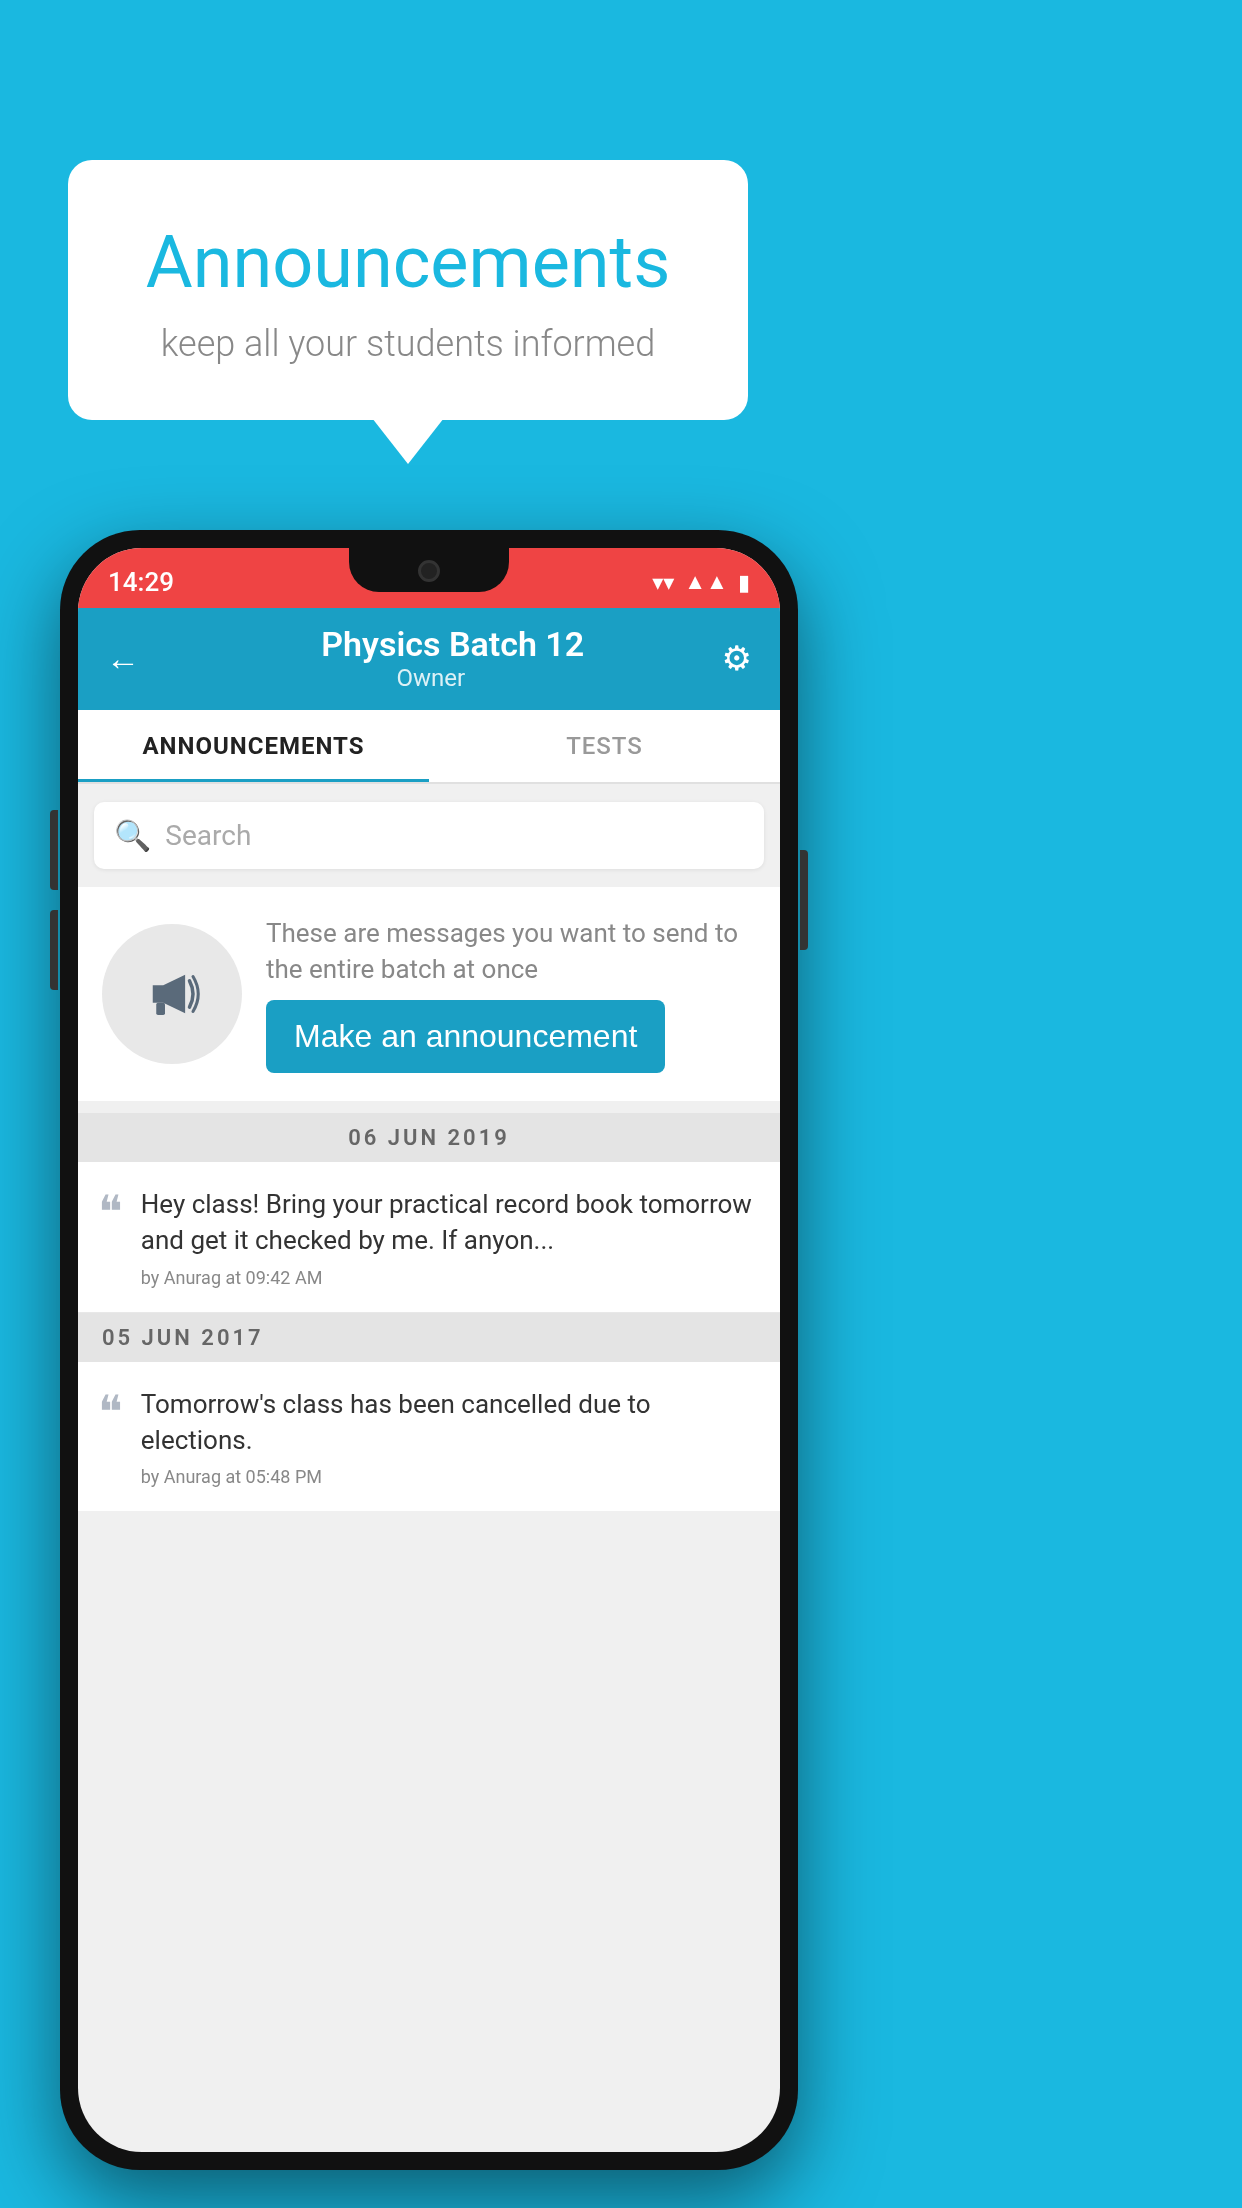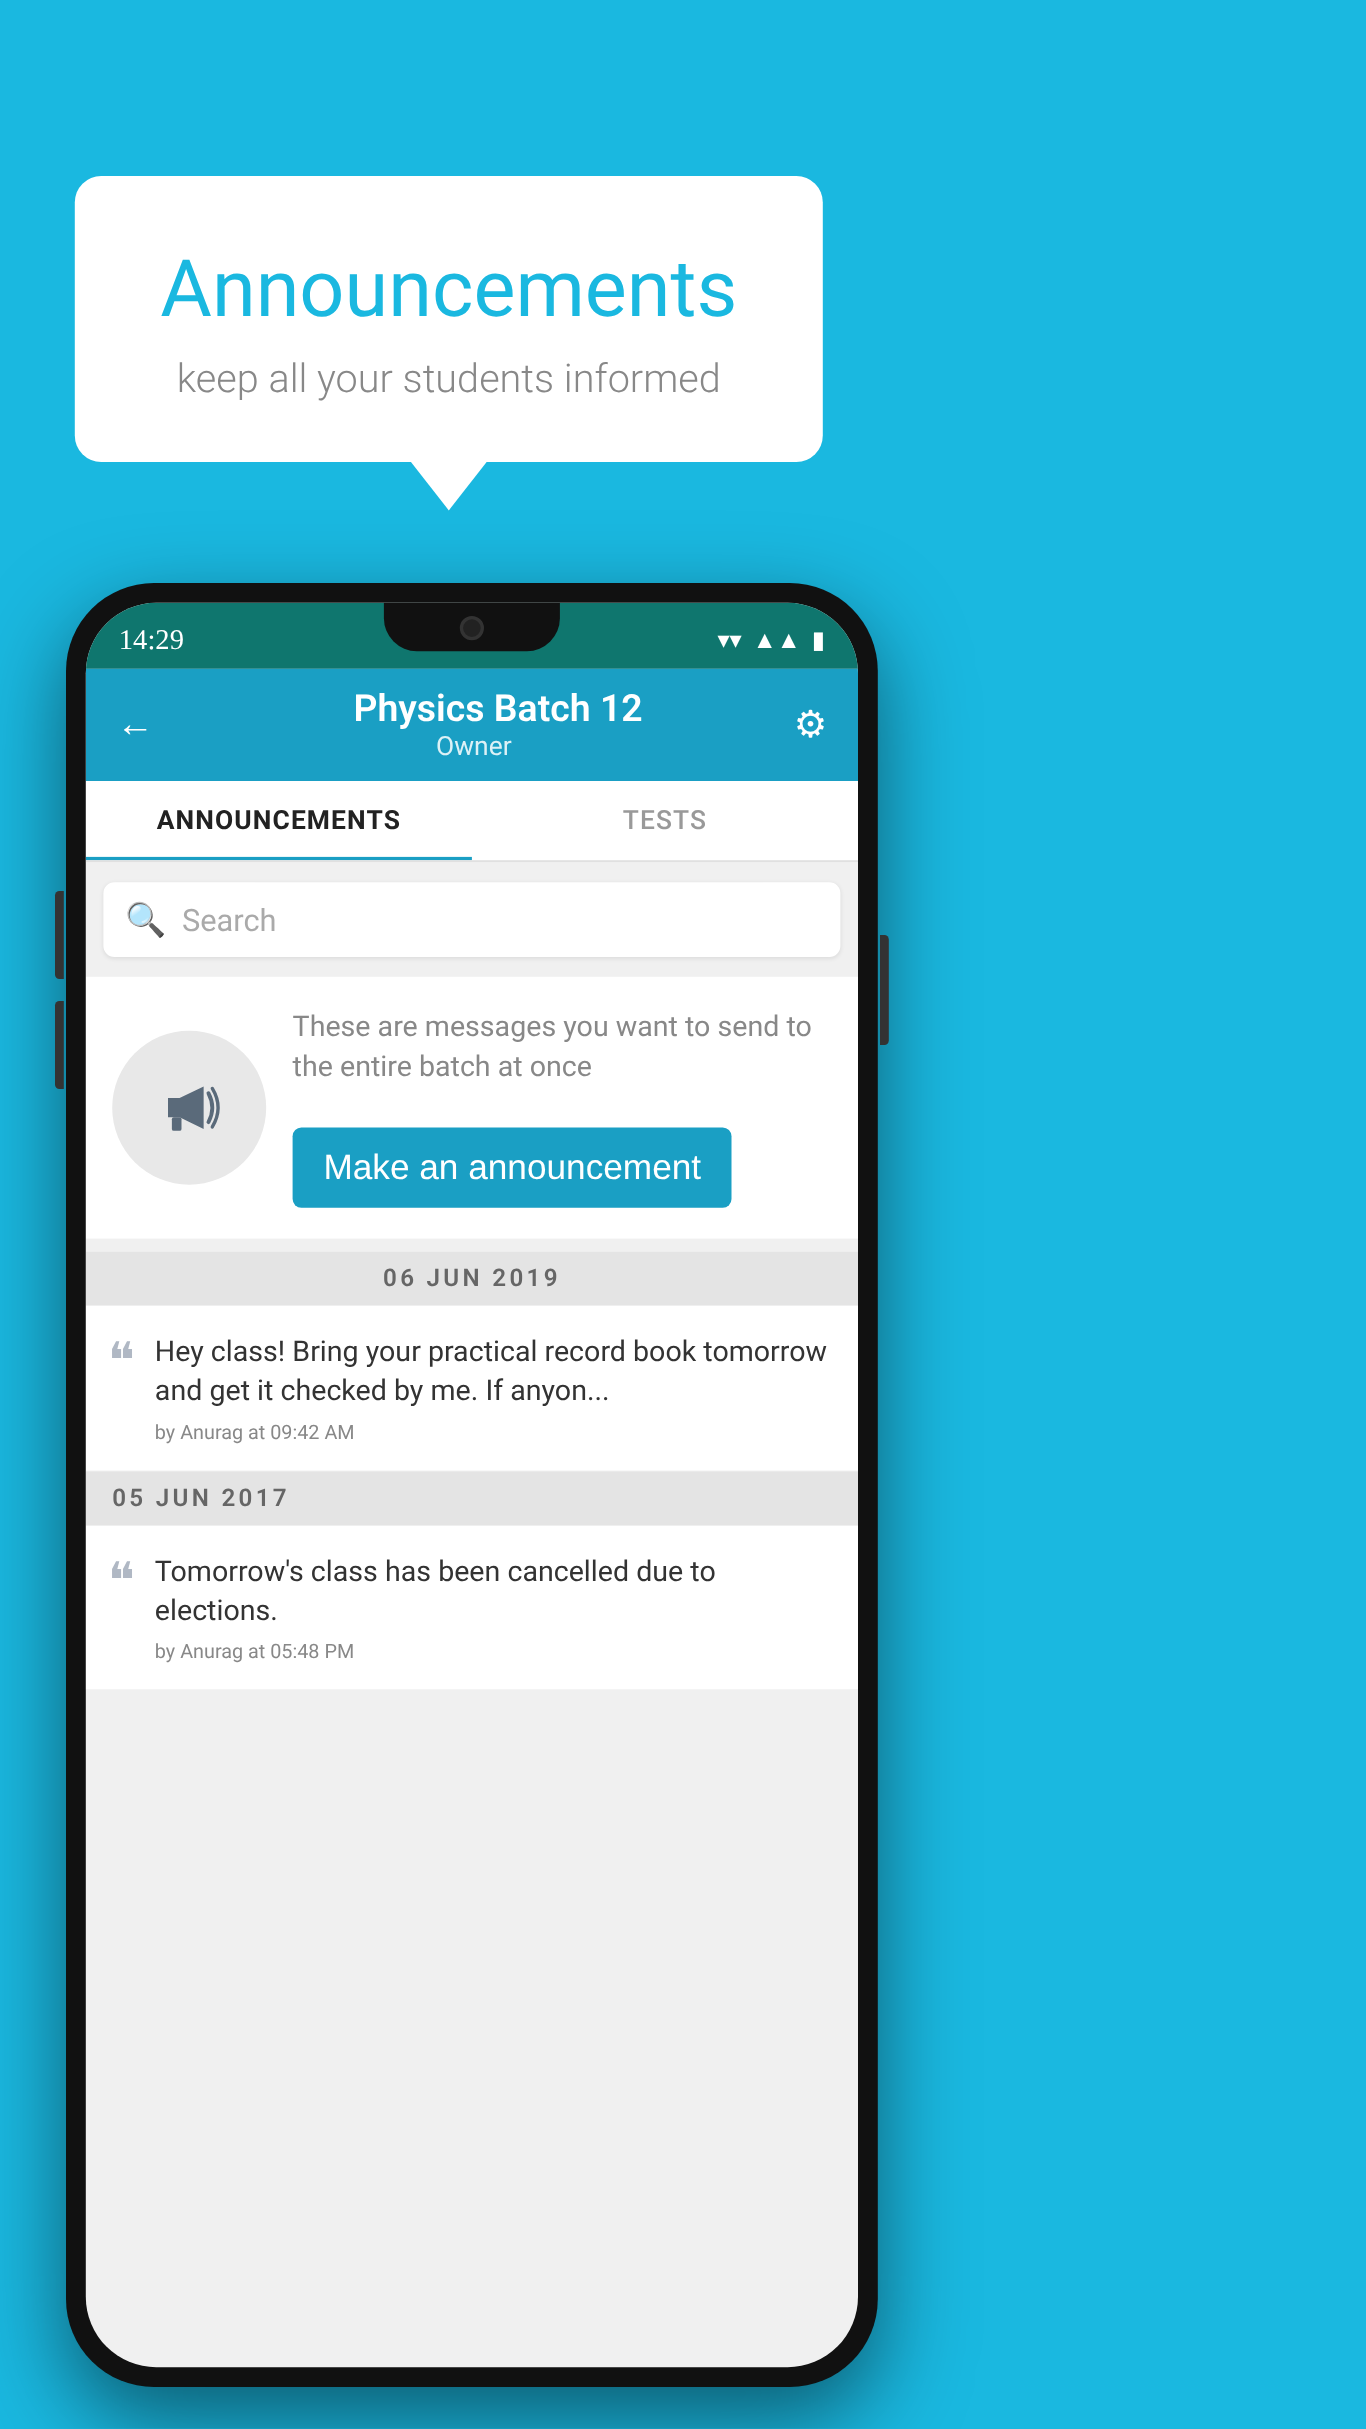--- a/index.html
+++ b/index.html
@@ -126,27 +126,26 @@
       width: 22px;
       height: 22px;
       background: #222;
       border-radius: 50%;
       border: 3px solid #333;
     }
 
     
     .status-bar {
       height: 60px;
-      background: #0f766e;
+      background: #ef4444;
       display: flex;
       align-items: center;
       justify-content: space-between;
       padding: 0 30px;
       padding-top: 8px;
-      font-family: Liberation Serif, serif;
     }
     .status-time {
       color: white;
       font-size: 26px;
       font-weight: 500;
     }
     .status-icons {
       display: flex;
       align-items: center;
       gap: 10px;
@@ -266,21 +265,21 @@
       align-items: center;
       justify-content: center;
     }
     .promo-text-group {
       flex: 1;
     }
     .promo-description {
       font-size: 26px;
       color: #888;
       line-height: 1.4;
-      margin-bottom: 36px;
+      margin-bottom: 12px;
     }
     .make-announcement-btn {
       background: #1a9fc4;
       color: white;
       font-size: 32px;
       font-weight: 500;
       border: none;
       border-radius: 8px;
       padding: 18px 28px;
       cursor: pointer;

